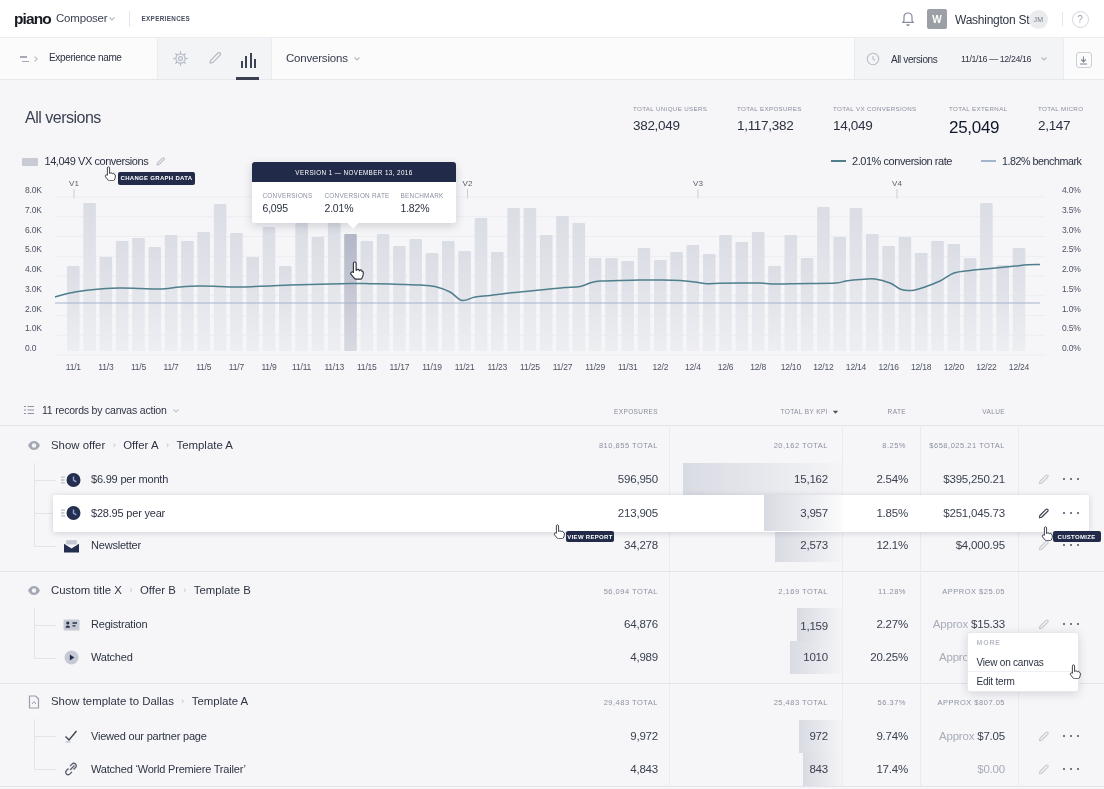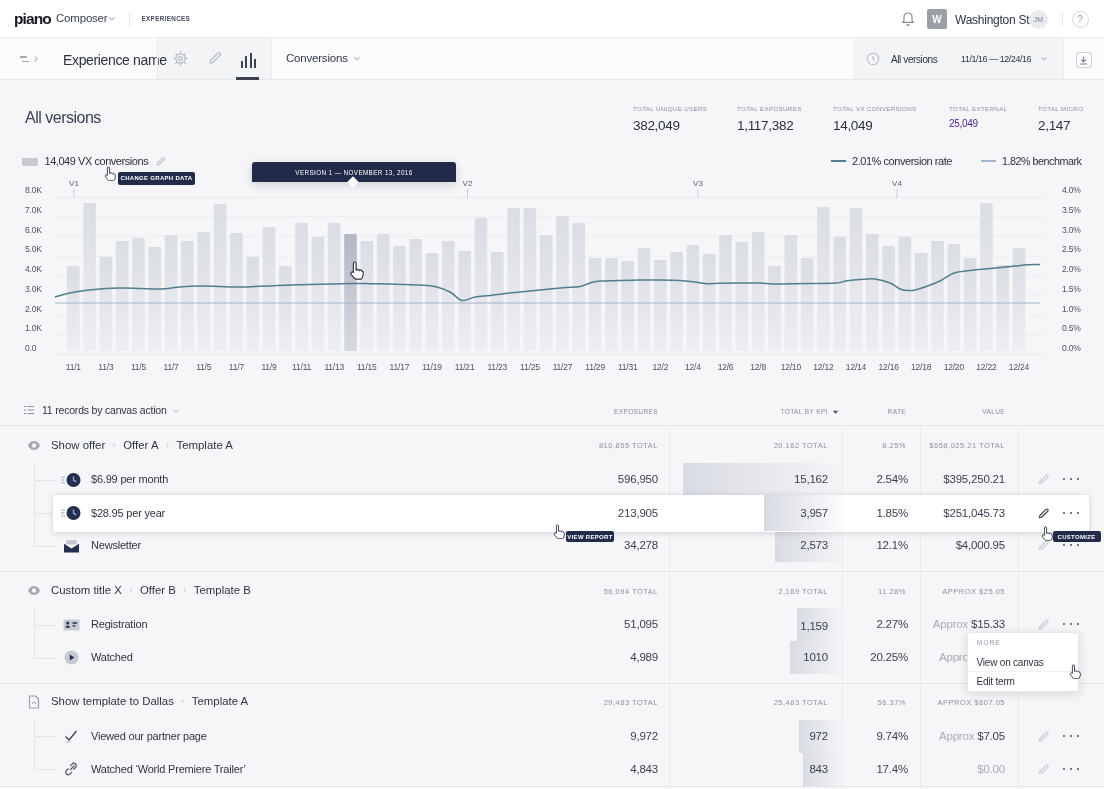--- a/index.html
+++ b/index.html
@@ -40,21 +40,21 @@
 </div>
 
 <div class="abs" style="left:0;top:38px;width:1104px;height:42px;background:#fbfbfc;border-bottom:1px solid #e7e8eb;z-index:5">
   <div class="abs" style="left:158px;top:0;width:113px;height:41px;background:#f3f4f6"></div>
   <div class="abs" style="left:854px;top:0;width:209px;height:41px;background:#f3f4f6"></div>
   <div class="abs" style="left:20px;top:18px;width:7px;height:1.6px;background:#a5aab6"></div>
   <div class="abs" style="left:22px;top:22.5px;width:7px;height:1.6px;background:#a5aab6"></div>
   <svg class="abs" style="left:33px;top:17px" width="6" height="8" viewBox="0 0 6 8">
       <path d="M1.5 1.5 L4.3 4 L1.5 6.5" fill="none" stroke="#c0c4cd" stroke-width="1.2"></path>
     </svg>
-  <div class="abs" style="left:63px;top:14px;font-size:14px;letter-spacing:-0.35px;color:#2c3140">Experience name</div>
+  <div class="abs" style="left:49px;top:14px;font-size:10px;letter-spacing:-0.35px;color:#2c3140">Experience name</div>
   <div class="abs" style="left:157px;top:0;width:1px;height:41px;background:#ebecef"></div>
   <svg class="abs" style="left:172px;top:12px" width="17" height="17" viewBox="0 0 17 17">
     <g stroke="#b4b9c4" stroke-width="1.2" fill="none">
     <circle cx="8.5" cy="8.5" r="4.6"></circle>
     <circle cx="8.5" cy="8.5" r="1.9"></circle>
     <g>
     <line x1="8.5" y1="1.2" x2="8.5" y2="3.6"></line>
           <line x1="8.5" y1="13.4" x2="8.5" y2="15.8"></line>
     <line x1="1.2" y1="8.5" x2="3.6" y2="8.5"></line>
           <line x1="13.4" y1="8.5" x2="15.8" y2="8.5"></line>
@@ -96,21 +96,21 @@
 </div>
 
 <div class="abs" style="left:25px;top:108.5px;font-size:16px;letter-spacing:-0.5px;color:#3a4153">All versions</div>
 <div class="abs scs" style="left:633px;top:105px">TOTAL UNIQUE USERS</div>
 <div class="abs" style="left:633px;top:117.5px;font-size:13.5px;letter-spacing:-0.3px;color:#2b3140">382,049</div>
 <div class="abs scs" style="left:737px;top:105px">TOTAL EXPOSURES</div>
 <div class="abs" style="left:737px;top:117.5px;font-size:13.5px;letter-spacing:-0.3px;color:#2b3140">1,117,382</div>
 <div class="abs scs" style="left:833px;top:105px">TOTAL VX CONVERSIONS</div>
 <div class="abs" style="left:833px;top:117.5px;font-size:13.5px;letter-spacing:-0.3px;color:#2b3140">14,049</div>
 <div class="abs scs" style="left:949px;top:105px">TOTAL EXTERNAL</div>
-<div class="abs" style="left:949px;top:117.5px;font-size:10px;letter-spacing:-0.3px;color:#4c1d95">25,049</div>
+<div class="abs" style="left:949px;top:117.5px;font-size:17px;letter-spacing:-0.3px;color:#0f172a">25,049</div>
 <div class="abs scs" style="left:1038px;top:105px">TOTAL MICRO</div>
 <div class="abs" style="left:1038px;top:117.5px;font-size:13.5px;letter-spacing:-0.3px;color:#2b3140">2,147</div>
 
 <div class="abs" style="left:22px;top:157.5px;width:16px;height:8px;background:#c8cbd4;border-radius:1px"></div>
 <div class="abs" style="left:44.5px;top:155px;font-size:11px;letter-spacing:-0.45px;color:#2b3142">14,049 VX conversions</div>
 <svg class="abs" style="left:155px;top:156px" width="11" height="11" viewBox="0 0 16 16">
     <path d="M3 13 L3.6 10.4 L11 3 C11.6 2.4 12.6 2.4 13.2 3 C13.8 3.6 13.8 4.6 13.2 5.2 L5.7 12.6 L3 13 Z" fill="none" stroke="#b9bdc7" stroke-width="1.6" stroke-linejoin="round"></path>
   </svg>
 <div class="abs" style="left:831px;top:160px;width:15px;height:1.8px;background:#4f7e8c"></div>
 <div class="abs" style="left:852px;top:155px;font-size:11px;letter-spacing:-0.45px;color:#2b3142">2.01% conversion rate</div>
@@ -256,20 +256,28 @@
 <rect x="963.8" y="258" width="12.6" height="93.0" rx="1" fill="url(#gbar)"></rect>
 <rect x="980.1" y="203" width="12.6" height="148.0" rx="1" fill="url(#gbar)"></rect>
 <rect x="996.4" y="265" width="12.6" height="86.0" rx="1" fill="url(#gbar)"></rect>
 <rect x="1012.7" y="248" width="12.6" height="103.0" rx="1" fill="url(#gbar)"></rect>
 <line x1="55" y1="303" x2="1040" y2="303" stroke="#a3b4cc" stroke-width="1.2"></line>
 <path d="M55,297 C57.5,296.3 65.0,294.1 70,293 C75.0,291.9 80.0,291.2 85,290.5 C90.0,289.8 94.2,289.4 100,289 C105.8,288.6 113.3,288.1 120,288 C126.7,287.9 133.3,288.3 140,288.5 C146.7,288.7 153.3,289.2 160,289 C166.7,288.8 173.3,287.5 180,287 C186.7,286.5 193.3,286.1 200,286 C206.7,285.9 213.3,286.3 220,286.5 C226.7,286.7 234.2,287.0 240,287 C245.8,287.0 250.0,286.7 255,286.5 C260.0,286.3 264.2,286.2 270,286 C275.8,285.8 283.3,285.2 290,285 C296.7,284.8 303.3,284.7 310,284.5 C316.7,284.3 323.3,284.2 330,284 C336.7,283.8 343.3,283.6 350,283.5 C356.7,283.4 363.3,283.6 370,283.7 C376.7,283.8 384.2,283.9 390,284 C395.8,284.1 400.0,284.3 405,284.5 C410.0,284.7 415.0,284.7 420,285 C425.0,285.3 430.0,285.3 435,286.5 C440.0,287.7 445.5,289.7 450,292 C454.5,294.3 457.8,299.7 462,300.5 C466.2,301.3 470.3,297.8 475,297 C479.7,296.2 485.0,296.1 490,295.5 C495.0,294.9 500.0,294.1 505,293.5 C510.0,292.9 515.0,292.5 520,292 C525.0,291.5 530.0,291.0 535,290.5 C540.0,290.0 545.0,289.5 550,289 C555.0,288.5 560.0,287.9 565,287.5 C570.0,287.1 575.8,287.2 580,286.5 C584.2,285.8 586.7,283.9 590,283 C593.3,282.1 595.0,281.4 600,281 C605.0,280.6 613.3,280.7 620,280.5 C626.7,280.3 633.3,280.1 640,280 C646.7,279.9 653.3,279.9 660,280 C666.7,280.1 674.2,280.2 680,280.5 C685.8,280.8 690.8,281.5 695,282 C699.2,282.5 700.8,283.4 705,283.6 C709.2,283.8 714.2,283.3 720,283.2 C725.8,283.1 733.3,283.0 740,283 C746.7,283.0 754.7,282.8 760,283 C765.3,283.2 767.0,283.9 772,284 C777.0,284.1 783.7,283.9 790,283.8 C796.3,283.7 802.3,283.6 810,283.5 C817.7,283.4 830.0,283.4 836,283 C842.0,282.6 842.0,281.6 846,281 C850.0,280.4 855.2,279.8 860,279.5 C864.8,279.2 870.0,278.4 875,279 C880.0,279.6 885.8,281.3 890,283 C894.2,284.7 897.0,287.8 900,289 C903.0,290.2 905.5,290.3 908,290.5 C910.5,290.7 912.2,290.6 915,290 C917.8,289.4 920.8,288.5 925,287 C929.2,285.5 935.2,283.3 940,281 C944.8,278.7 949.0,274.8 954,273 C959.0,271.2 964.8,271.2 970,270.5 C975.2,269.8 979.5,269.6 985,269 C990.5,268.4 998.0,267.7 1003,267.2 C1008.0,266.7 1010.8,266.4 1015,266 C1019.2,265.6 1023.8,265.1 1028,264.8 C1032.2,264.6 1038.0,264.6 1040,264.5" fill="none" stroke="#4f7e8c" stroke-width="1.5"></path>
 </svg>
 
 <div class="abs" style="left:252px;top:162px;width:204px;z-index:50;box-shadow:0 3px 10px rgba(30,35,60,0.18);border-radius:3px">
   <div style="height:20px;background:#212a49;border-radius:3px 3px 0 0;color:#fff;font-size:6.3px;letter-spacing:0.4px;display:flex;align-items:center;justify-content:center">VERSION 1 — NOVEMBER 13, 2016</div>
+  <div style="height:41px;background:#fff;border-radius:0 0 3px 3px;position:relative">
+    <div class="abs sc" style="left:10.5px;top:10px;font-size:6.4px;letter-spacing:0.25px">CONVERSIONS</div>
+    <div class="abs" style="left:10.5px;top:20px;font-size:10.5px;letter-spacing:-0.2px;color:#2b3142">6,095</div>
+    <div class="abs sc" style="left:72.5px;top:10px;font-size:6.4px;letter-spacing:0.25px">CONVERSION RATE</div>
+    <div class="abs" style="left:72.5px;top:20px;font-size:10.5px;letter-spacing:-0.2px;color:#2b3142">2.01%</div>
+    <div class="abs sc" style="left:148.5px;top:10px;font-size:6.4px;letter-spacing:0.25px">BENCHMARK</div>
+    <div class="abs" style="left:148.5px;top:20px;font-size:10.5px;letter-spacing:-0.2px;color:#2b3142">1.82%</div>
+  </div>
   <div style="position:absolute;left:97px;bottom:-4px;width:8px;height:8px;background:#fff;transform:rotate(45deg)"></div>
 </div>
 
 <svg class="hand" style="left:348px;top:261px;width:16px" viewBox="0 0 16 19">
 <path d="M5.4 2.3 C5.4 1.55 6 1 6.75 1 C7.5 1 8.1 1.55 8.1 2.3 L8.1 9.2 L8.6 9.3 C8.75 8.6 9.4 8.15 10.1 8.3 C10.8 8.45 11.2 9.05 11.15 9.7 L11.6 9.8 C11.8 9.15 12.45 8.75 13.1 8.95 C13.75 9.15 14.1 9.75 14 10.4 C14.45 10.35 14.9 10.6 15.1 11.05 C15.35 11.6 15.3 12.9 15.1 14 C14.85 15.4 14.3 16.6 13.75 17.5 C13.5 17.9 13.1 18.1 12.65 18.1 L7.9 18.1 C7.3 18.1 6.75 17.85 6.4 17.4 L3.1 13.3 C2.6 12.7 2.65 11.8 3.25 11.3 C3.85 10.8 4.75 10.85 5.3 11.4 L5.4 11.5 Z" fill="#fff" stroke="#2b2f3a" stroke-width="1.1" stroke-linejoin="round"></path>
 </svg>
 
 <svg class="abs" style="left:24px;top:404px" width="10" height="12" viewBox="0 0 10 12">
  <path d="M0 2.5 H2 M3.5 2.5 H10 M0 6 H2 M3.5 6 H10 M0 9.5 H2 M3.5 9.5 H10" stroke="#8b91a0" stroke-width="1.2"></path>
 </svg>
@@ -385,21 +393,21 @@
 <div class="abs" style="left:33.5px;top:624.5px;width:22px;height:1px;background:#e2e4e9"></div>
 <div class="abs" style="left:33.5px;top:657.5px;width:22px;height:1px;background:#e2e4e9"></div>
 
 <svg class="abs" style="left:63px;top:618.5px" width="17" height="12" viewBox="0 0 17 12">
 <rect x="0.5" y="0.5" width="16" height="11" rx="1.2" fill="#c6cad4"></rect>
 <circle cx="4.8" cy="4" r="1.6" fill="#242e4e"></circle>
 <path d="M2.6 8.8 C2.6 7.2 3.6 6.4 4.8 6.4 C6 6.4 7 7.2 7 8.8 Z" fill="#242e4e"></path>
 <path d="M9.5 4 H14 M9.5 6.8 H12.5" stroke="#242e4e" stroke-width="1.3"></path>
 </svg>
 <div class="abs" style="left:91px;top:618.0px;font-size:11px;letter-spacing:-0.2px;color:#2e3444">Registration</div>
-<div class="abs num ra" style="left:558px;top:618.0px;width:100px">51,095</div>
+<div class="abs num ra" style="left:558px;top:618.0px;width:100px">64,876</div>
 <div class="abs" style="left:796.5px;top:608px;width:46px;height:33px;background:linear-gradient(to right,#d9dbe3,rgba(238,239,243,0.2))"></div>
 <div class="abs num ra" style="left:728px;top:620px;width:100px">1,159</div>
 <div class="abs num ra" style="left:808px;top:618.0px;width:100px">2.27%</div>
 <div class="abs num ra" style="left:885px;top:618.0px;width:120px"><span style="color:#a7acb8">Approx</span> $15.33</div>
 <svg class="penc" style="left:1036.5px;top:618.0px" width="13" height="13" viewBox="0 0 16 16">
     <path d="M3 13 L3.6 10.4 L11 3 C11.6 2.4 12.6 2.4 13.2 3 C13.8 3.6 13.8 4.6 13.2 5.2 L5.7 12.6 L3 13 Z" fill="none" stroke="#c7cbd3" stroke-width="1.5" stroke-linejoin="round"></path>
   </svg>
 <div class="dots" style="left:1063px;top:623.2px">
     <i></i>
     <i></i>

